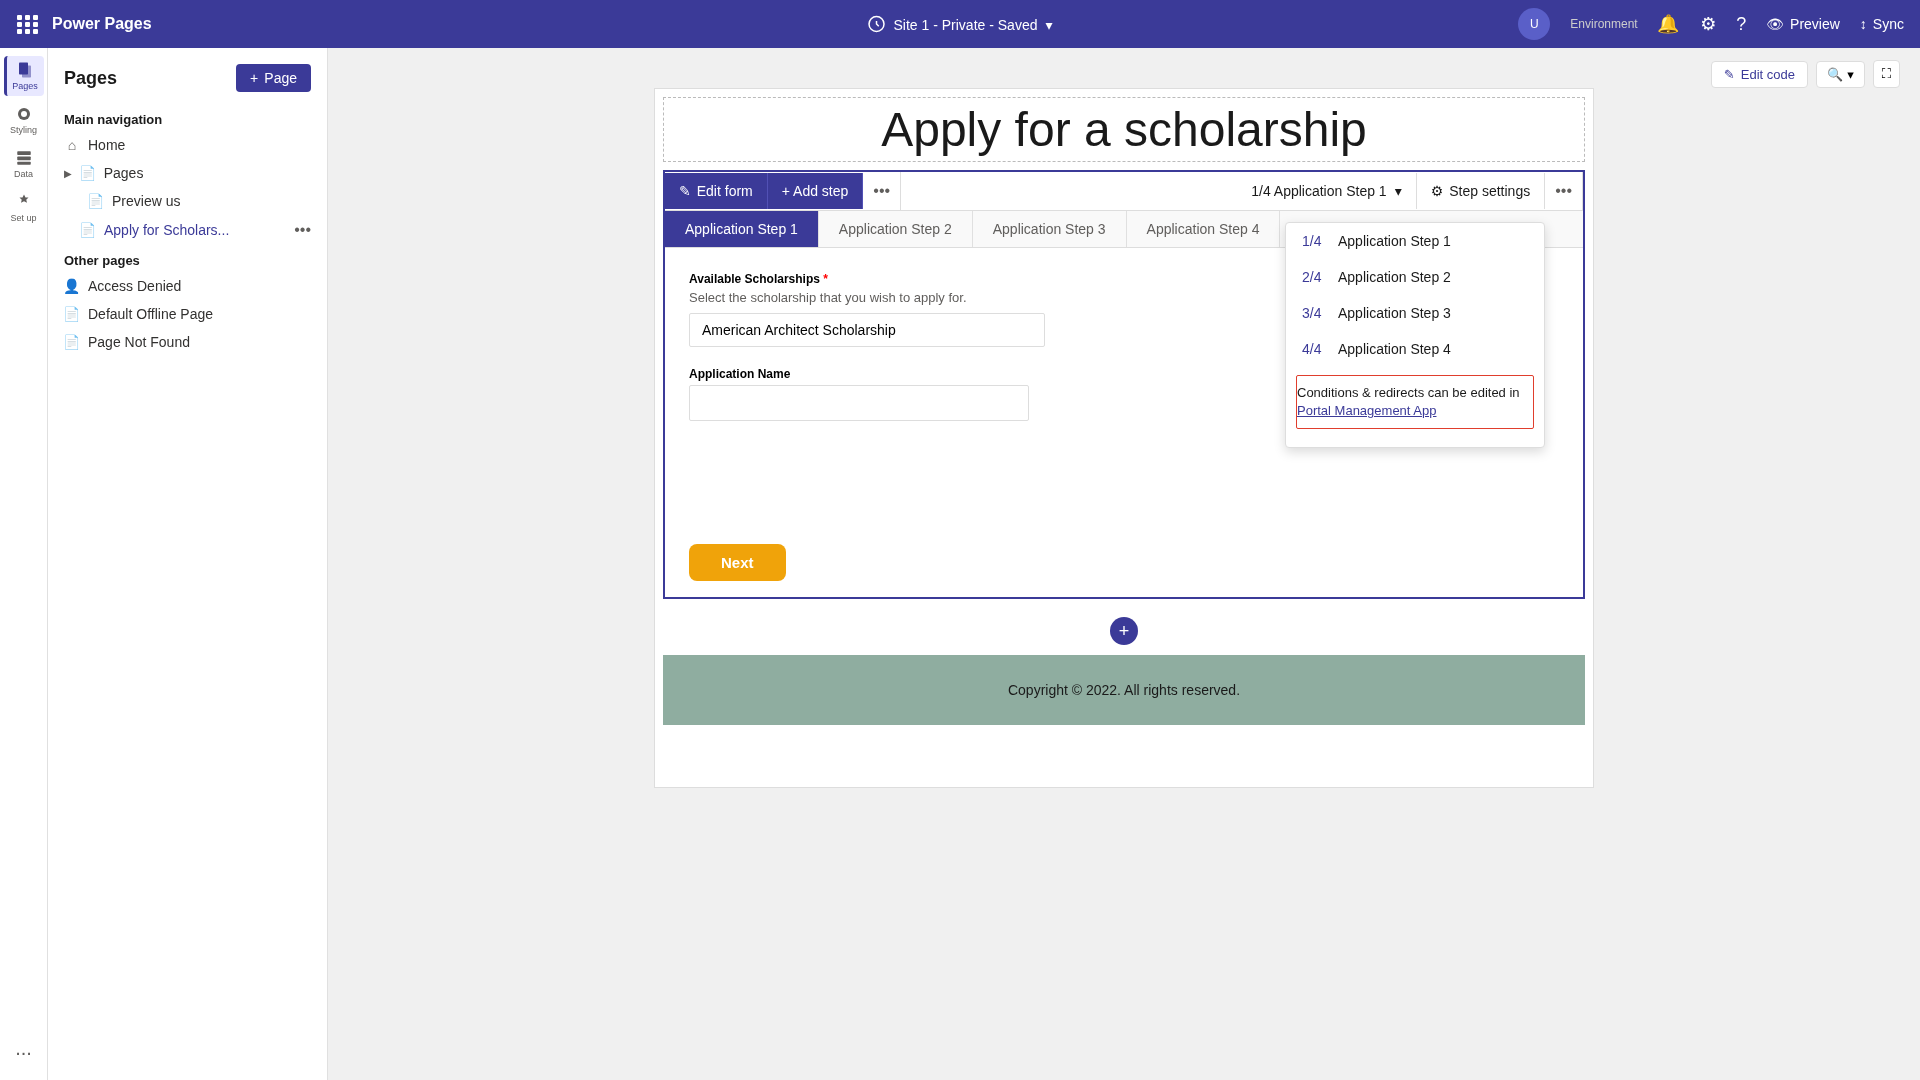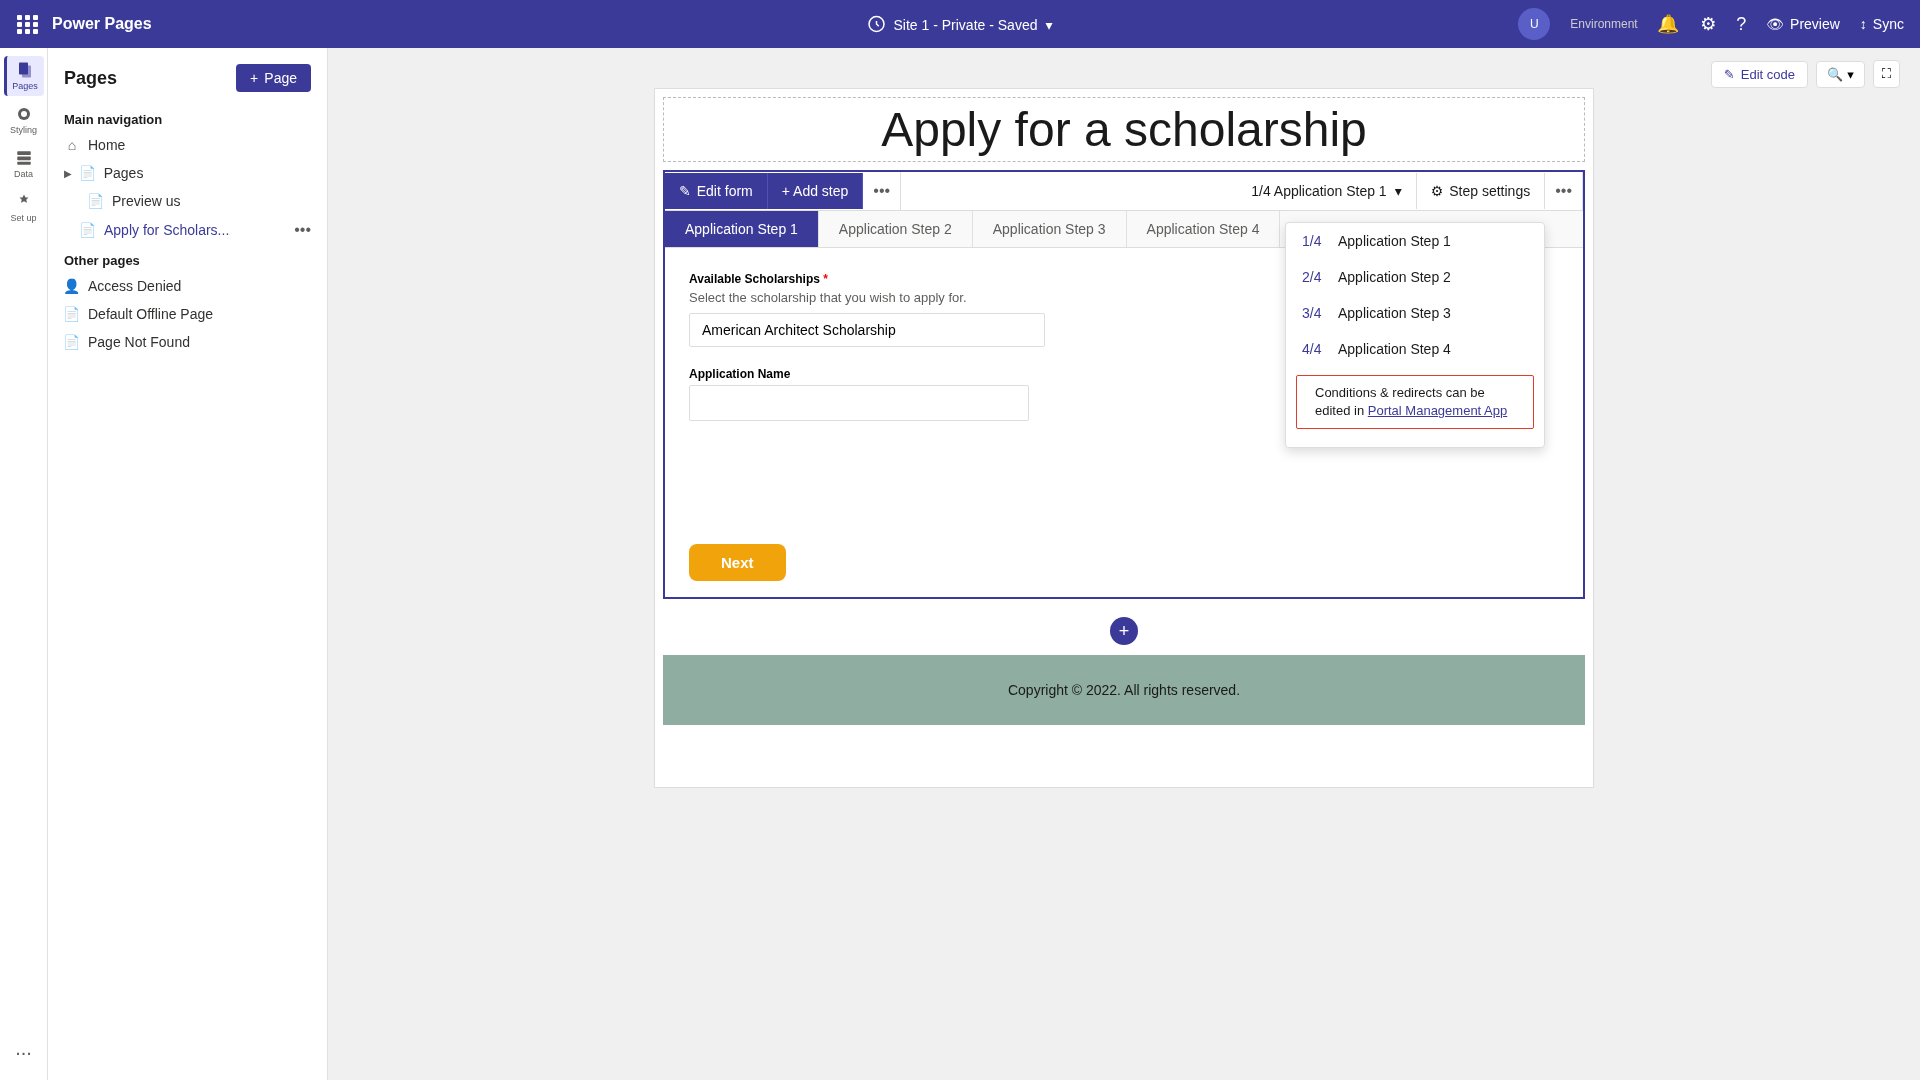--- a/index.html
+++ b/index.html
@@ -328,21 +328,21 @@
       padding: 10px 16px;
       font-size: 14px;
       cursor: pointer;
       color: #1a1a1a;
     }
     .dropdown-item .step-num { color: #3b3a98; font-weight: 500; width: 28px; }
     .dropdown-notice {
       margin: 8px 10px 18px;
       border: 1px solid #e03e2d;
       border-radius: 2px;
-      padding: 8px 18px;
+      padding: 8px 0;
       font-size: 13px;
       color: #1a1a1a;
       line-height: 1.4;
     }
     .dropdown-notice a { color: #3b3a98; text-decoration: underline; }
 
     
     .site-footer {
       background: #8fada0;
       height: 70px;

